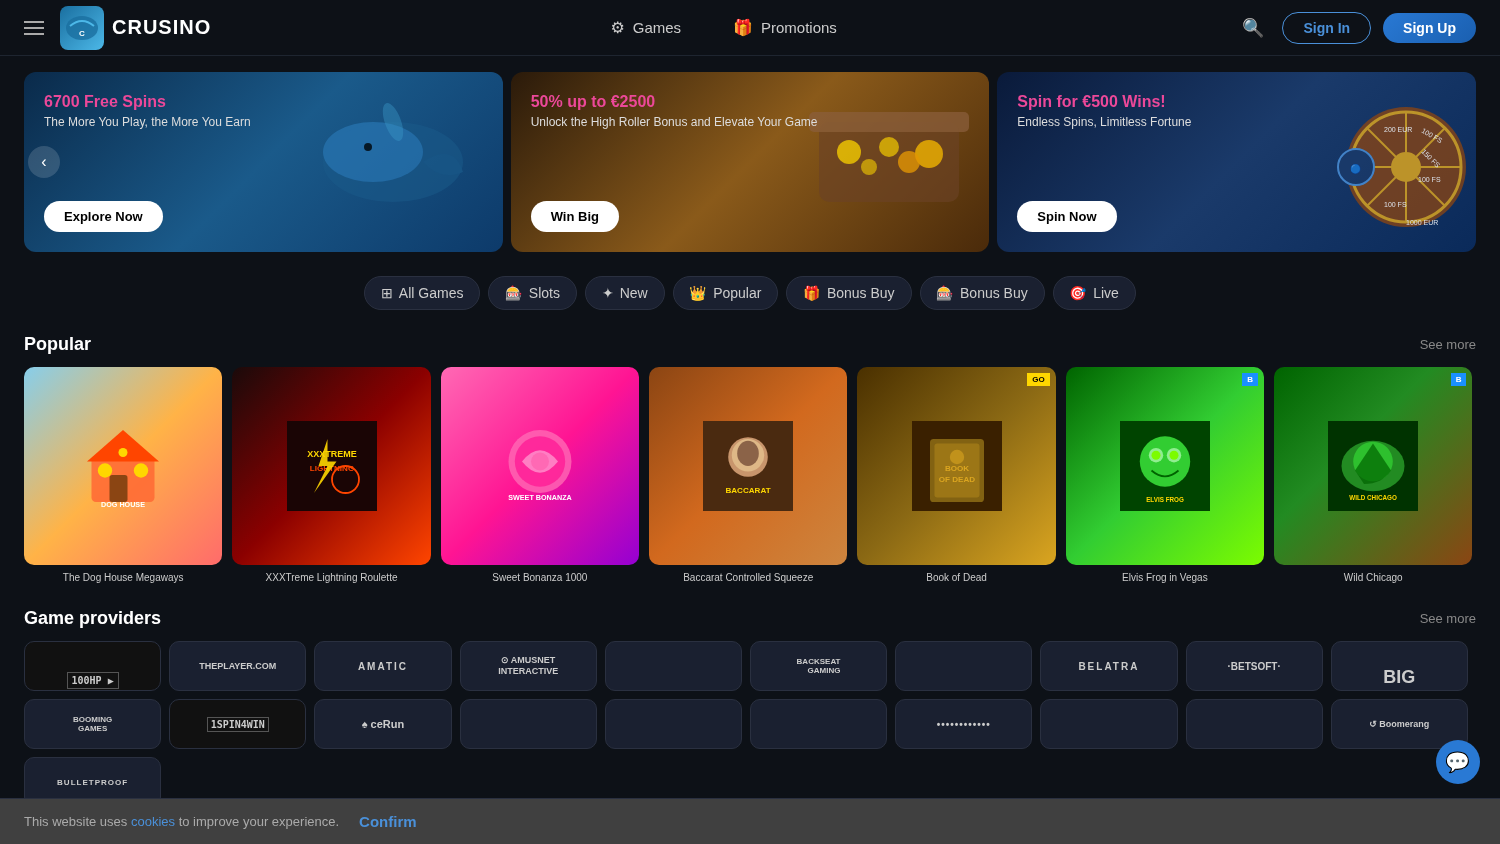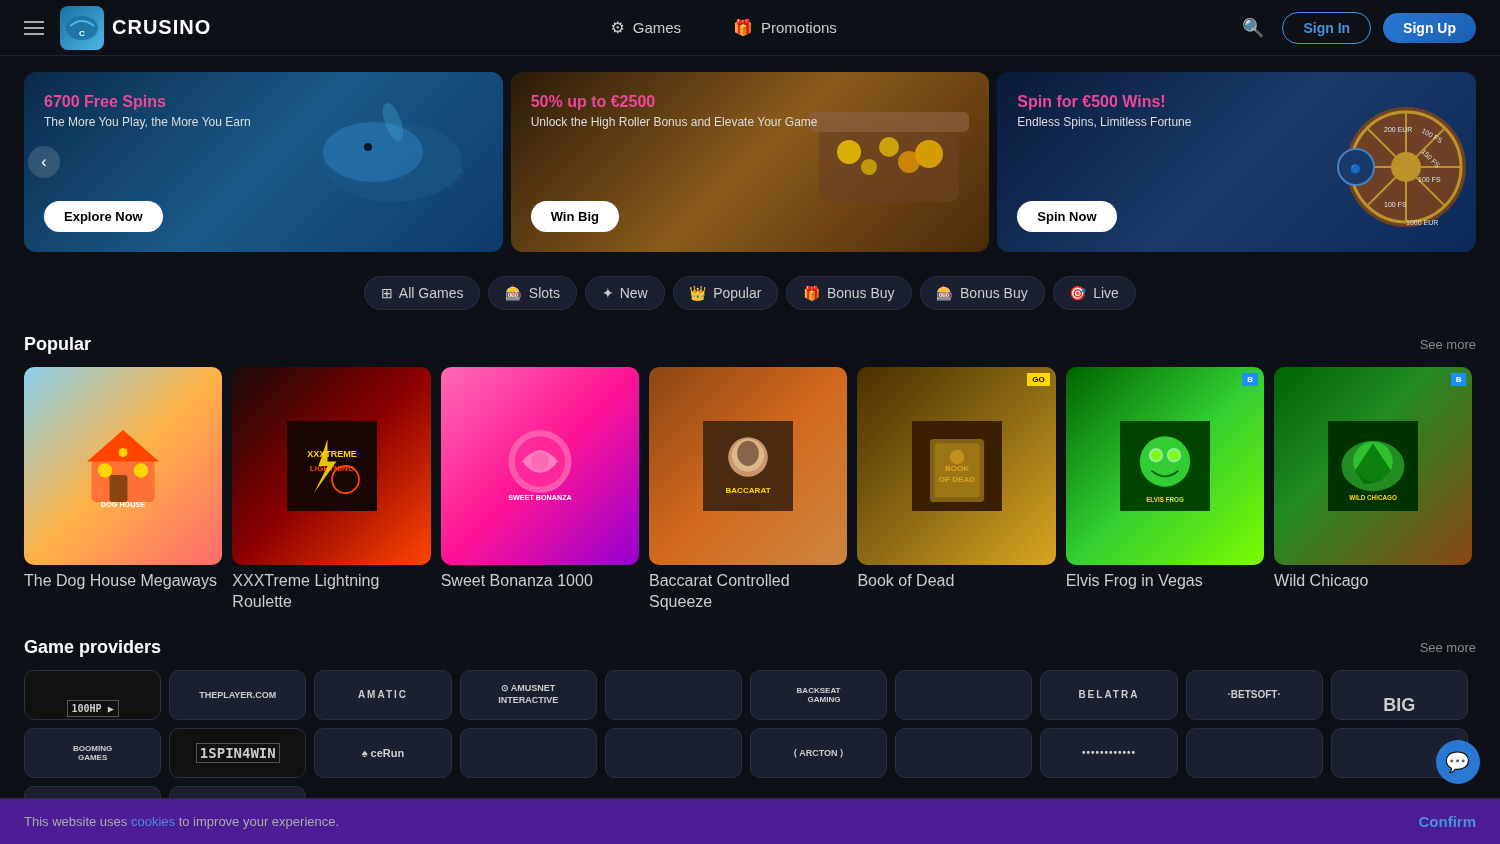--- a/index.html
+++ b/index.html
@@ -174,22 +174,22 @@
       overflow: hidden;
       position: relative;
     }
     .game-thumb-bg {
       width: 100%; height: 100%;
       display: flex; align-items: center; justify-content: center;
       font-size: 11px; font-weight: 700; text-align: left;
       padding: 4px;
     }
     .game-name {
-      text-align: left;
-      font-size: 16px;
+      text-align: center;
+      font-size: 10px;
       color: #ccc;
       margin-top: 6px;
       line-height: 1.3;
     }
 
     
     .game-dog-house { background: linear-gradient(135deg, #87CEEB 0%, #FFB347 50%, #FF6B6B 100%); color: #333; }
     .game-lightning { background: linear-gradient(135deg, #1a0a0a 0%, #8B0000 50%, #FF4500 100%); color: #FFD700; }
     .game-sweet-bonanza { background: linear-gradient(135deg, #FF69B4 0%, #FF1493 50%, #9400D3 100%); color: #fff; }
     .game-baccarat { background: linear-gradient(135deg, #8B4513 0%, #D2691E 50%, #CD853F 100%); color: #FFD700; }
@@ -213,26 +213,26 @@
       cursor: pointer;
       flex: 0 0 calc(10% - 8px);
     }
     .provider-logo { font-size: 11px; font-weight: 700; color: #ccc; text-align: center; white-space: nowrap; }
     .provider-dark { background: #111; }
 
     
     .cookie-banner {
       position: fixed;
       bottom: 0; left: 0; right: 0;
-      background: #4c1d95;
+      background: #404040;
       border-top: 1px solid #2a3040;
       padding: 14px 24px;
       display: flex;
       align-items: center;
-      justify-content: space-between;
+      justify-content: flex-start;
       gap: 20px;
       z-index: 100;
     }
     .cookie-text { font-size: 13px; color: #aaa; }
     .cookie-link { color: #4a90d9; cursor: pointer; }
     .cookie-confirm {
       background: transparent;
       border: none;
       color: #4a90d9;
       font-size: 15px;
@@ -581,30 +581,27 @@
       <span class="provider-logo" style="font-size:10px;">·BETSOFT·</span>
     </div>
     <div class="provider-pill">
       <span class="provider-logo" style="font-size:18px;font-weight:700;margin-top:22px;">BIG</span>
     </div>
     <div class="provider-pill">
       <span class="provider-logo" style="font-size:8px;text-align:center;">BOOMING<br>GAMES</span>
     </div>
 
     <div class="provider-pill provider-dark">
-      <span class="provider-logo" style="font-size:14px;font-family:monospace;border:1px solid #555;padding:1px 3px;">1SPIN4WIN</span>
+      <span class="provider-logo" style="font-size:10px;font-family:monospace;border:1px solid #555;padding:1px 3px;">1SPIN4WIN</span>
     </div>
     <div class="provider-pill">
       <span class="provider-logo" style="font-size:11px;">♠ ceRun</span>
     </div>
     <div class="provider-empty"></div>
     <div class="provider-empty"></div>
-    <div class="provider-pill">
-      <span class="provider-logo" style="font-size:9px;">⟨ ARCTON ⟩</span>
-    </div>
     <div class="provider-empty"></div>
     <div class="provider-pill">
       <span class="provider-logo" style="font-size:10px;letter-spacing:1px;">••••••••••••</span>
     </div>
     <div class="provider-empty"></div>
     <div class="provider-empty"></div>
     <div class="provider-pill">
       <span class="provider-logo" style="font-size:9px;">↺ Boomerang</span>
     </div>
     <div class="provider-pill">

